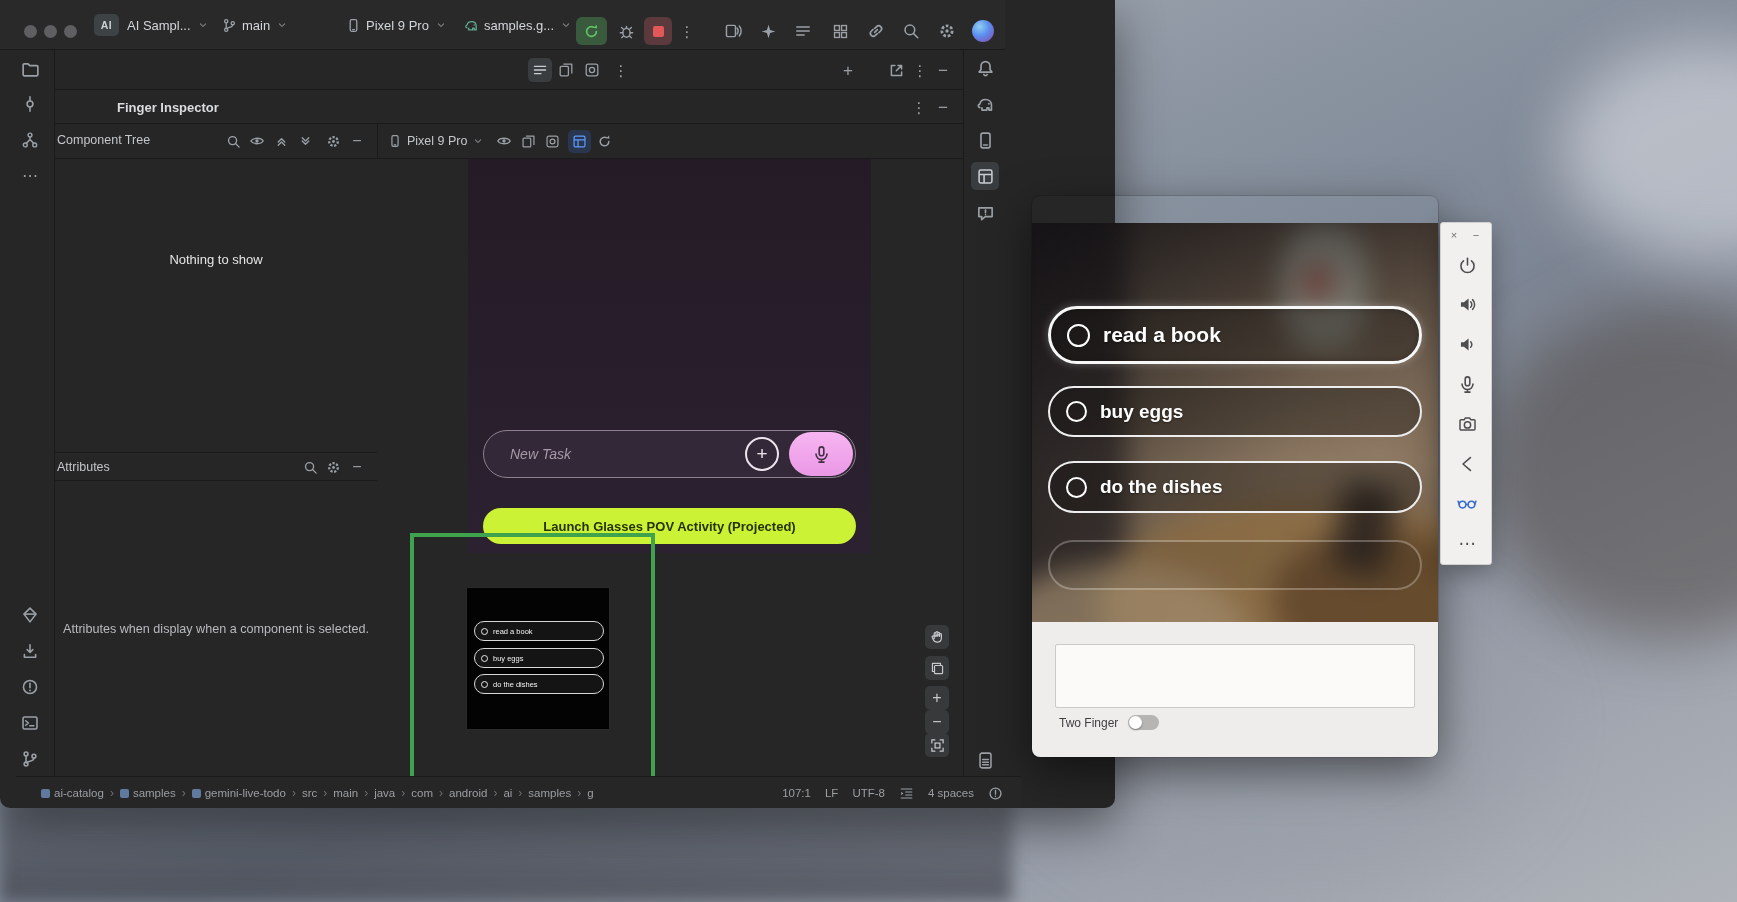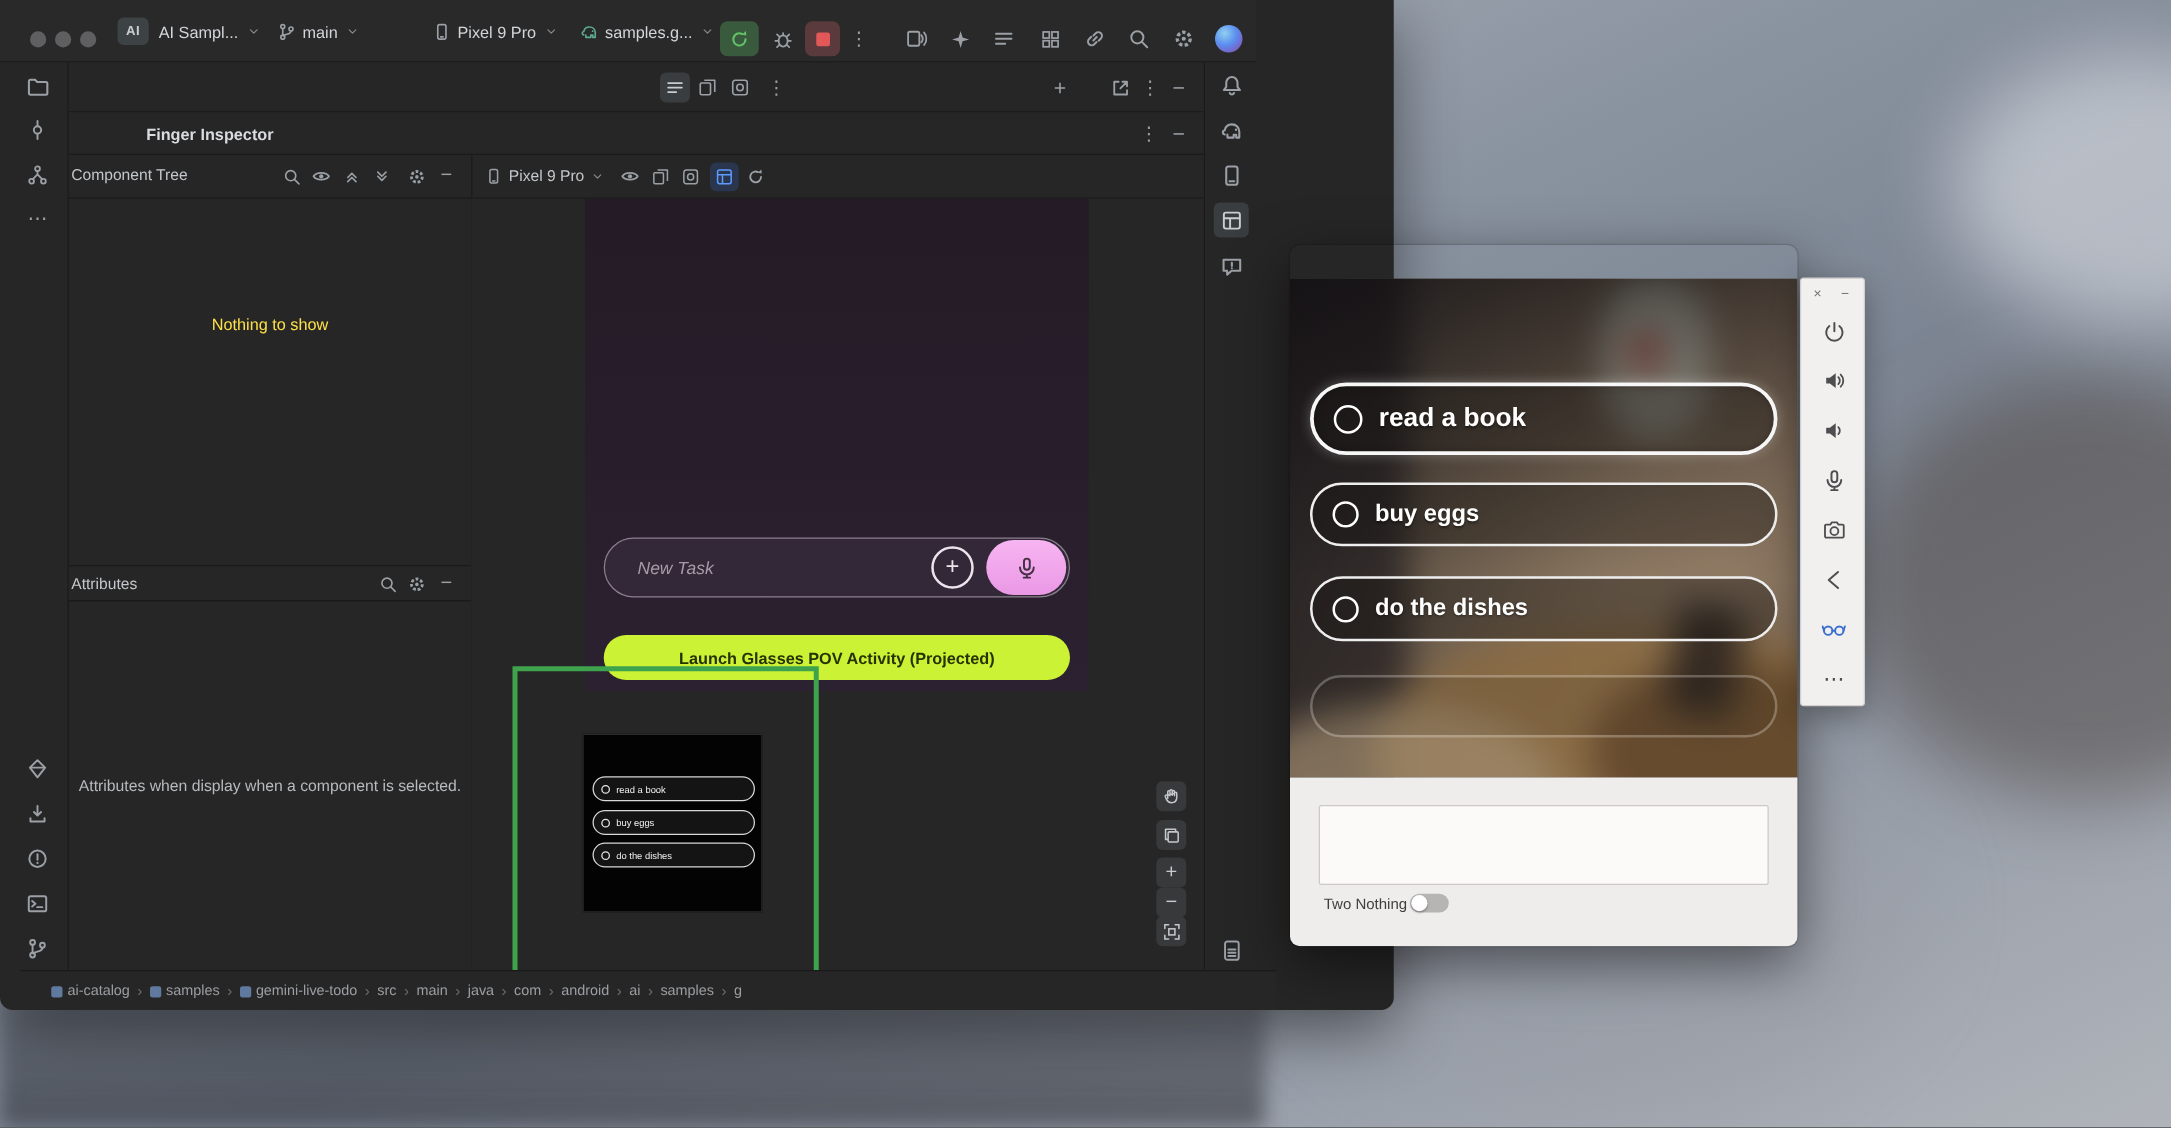--- a/index.html
+++ b/index.html
@@ -32,21 +32,21 @@
 .rstripbtn{position:absolute;left:7px;width:28px;height:28px;border-radius:6px;display:flex;align-items:center;justify-content:center}
 .kticon{width:13px;height:13px;background:linear-gradient(135deg,#e44857 0%,#c711e1 45%,#7f52ff 100%);clip-path:polygon(0 0,100% 0,50% 50%,100% 100%,0 100%);flex:none}
 .tab{position:absolute;top:50px;height:39px;display:flex;align-items:center;gap:7px;padding:0 12px;font-size:12.5px;color:#bfc6cc}
 .tab.active{background:#2f3133;color:#e8eaed}
 .runtab{position:absolute;left:652px;top:57px;width:181px;height:27px;border:1px solid #565b60;background:#2d2f31;border-radius:6px;display:flex;align-items:center;gap:6px;padding:0 8px;font-size:12px;color:#d7d9dc}
 .liheader{left:55px;top:90px;width:908px;height:34px;background:#262626;border-bottom:1px solid #1a1a1a}
 .lititle{position:absolute;left:62px;top:0;height:34px;display:flex;align-items:center;font-size:13px;font-weight:600;color:#dadce0}
 .tbrow{left:55px;top:124px;width:908px;height:35px;background:#262626;border-bottom:1px solid #1a1a1a}
 .paneltitle{font-size:12.5px;color:#c3c6ca;white-space:nowrap}
 .vline{left:377px;top:124px;width:1px;height:652px;background:#1a1a1a}
-.treeempty{left:55px;top:252px;width:322px;text-align:center;font-size:13px;color:#fde047}
+.treeempty{left:55px;top:252px;width:322px;text-align:center;font-size:13px;color:#e5e5e5}
 .attrheader{left:55px;top:452px;width:322px;height:29px;background:#262626;border-top:1px solid #1a1a1a;border-bottom:1px solid #1a1a1a}
 .attrempty{left:60px;top:622px;width:312px;text-align:center;font-size:12.6px;color:#b7babe}
 .devpane{left:377px;top:159px;width:586px;height:617px;background:#262626}
 .phonescreen{position:absolute;left:91px;top:0;width:403px;height:394px;background:linear-gradient(180deg,#241b26,#2b2130)}
 .newtask{position:absolute;left:106px;top:271px;width:373px;height:48px;border:1.5px solid #8d7f8f;border-radius:24px;background:#332837;display:flex;align-items:center}
 .newtask-text{margin-left:26px;font-size:14px;font-style:italic;color:#a79aa7}
 .pluscircle{position:absolute;right:76px;top:6px;width:34px;height:34px;border:2px solid #ece4ec;border-radius:50%;color:#ece4ec;font-size:19px;display:flex;align-items:center;justify-content:center}
 .micpill{position:absolute;right:2px;top:1px;width:64px;height:44px;border-radius:22px;background:linear-gradient(180deg,#f7b5f2,#ea98e5);display:flex;align-items:center;justify-content:center;color:#452f44}
 .launchbtn{position:absolute;left:106px;top:349px;width:373px;height:36px;border-radius:18px;background:#ccf235;display:flex;align-items:center;justify-content:center;font-size:13px;font-weight:bold;color:#263300}
 .greenrect{position:absolute;left:33px;top:374px;width:245px;height:252px;border:4px solid #3fa34d}
@@ -885,20 +885,36 @@
           </span>
         <span class="crumb-sep">›</span>
         <span class="crumb">
             <span>samples</span>
           </span>
         <span class="crumb-sep">›</span>
         <span class="crumb">
             <span>g</span>
           </span>
       </div>
+      <div class="sright">
+        <span>107:1</span>
+        <span>LF</span>
+        <span>UTF-8</span>
+        <span class="ico" style="width:15px;height:15px">
+            <svg>
+              <use href="#i-indent"></use>
+            </svg>
+          </span>
+        <span>4 spaces</span>
+        <span class="ico" style="width:15px;height:15px">
+            <svg>
+              <use href="#i-prob"></use>
+            </svg>
+          </span>
+      </div>
     </div>
   </div>
 
   <div class="emu">
 
     <div class="pov">
       <div class="scene">
         <div class="sc-base"></div>
         <div class="sc" style="left:275px;top:25px;width:85px;height:125px;background:#cdd4c4;opacity:.75"></div>
         <div class="sc" style="left:295px;top:65px;width:30px;height:38px;background:#b05040;opacity:.8"></div>
@@ -920,21 +936,21 @@
       </div>
       <div class="pov-pill p3">
         <span class="pc"></span>
         <span class="pt">do the dishes</span>
       </div>
       <div class="pov-pill p4"></div>
     </div>
 
     <div class="emu-bottom">
       <div class="emu-input"></div>
-      <span class="twofinger">Two Nothing</span>
+      <span class="twofinger">Two Finger</span>
       <div class="toggle">
           <span class="knob"></span>
         </div>
     </div>
   </div>
 
   <div class="emutb">
     <span class="wbtn" style="left:6px;top:5px">×</span>
     <span class="wbtn" style="left:28px;top:5px">−</span>
     <div class="emubtn" style="top:27px">

